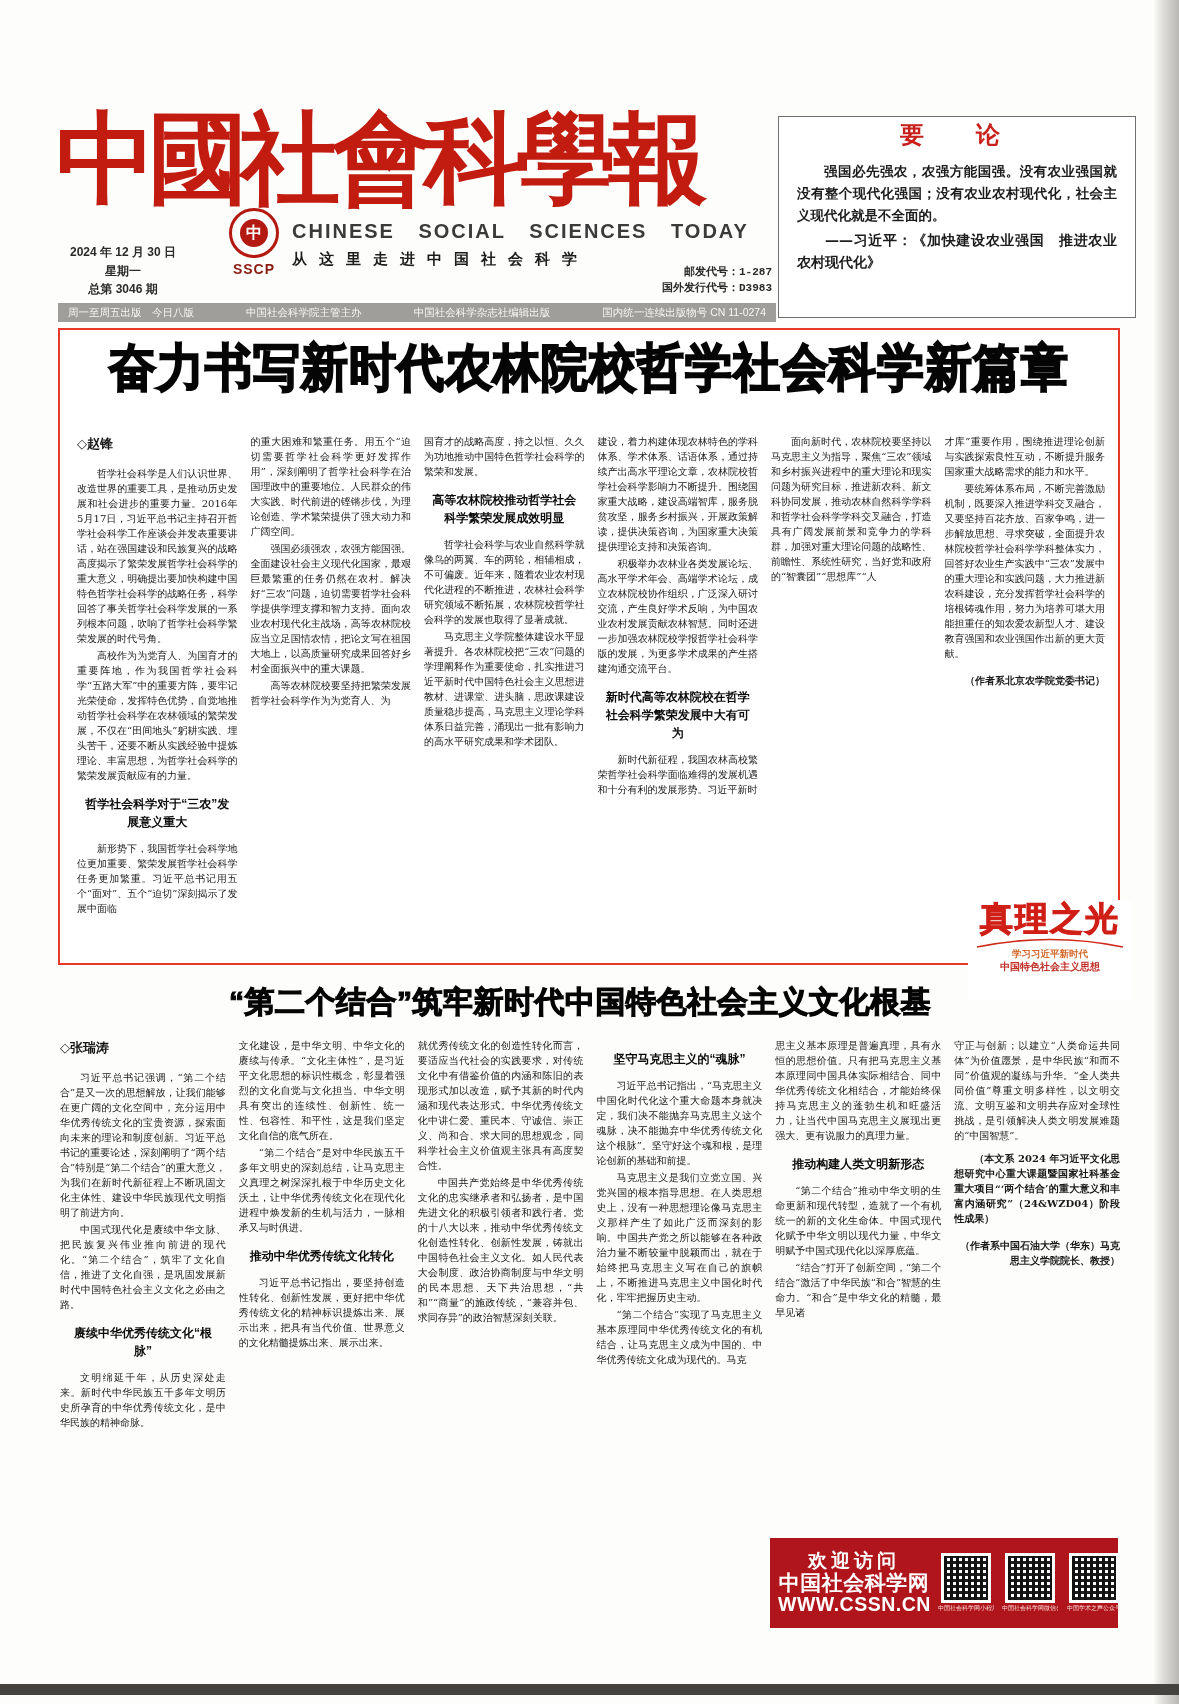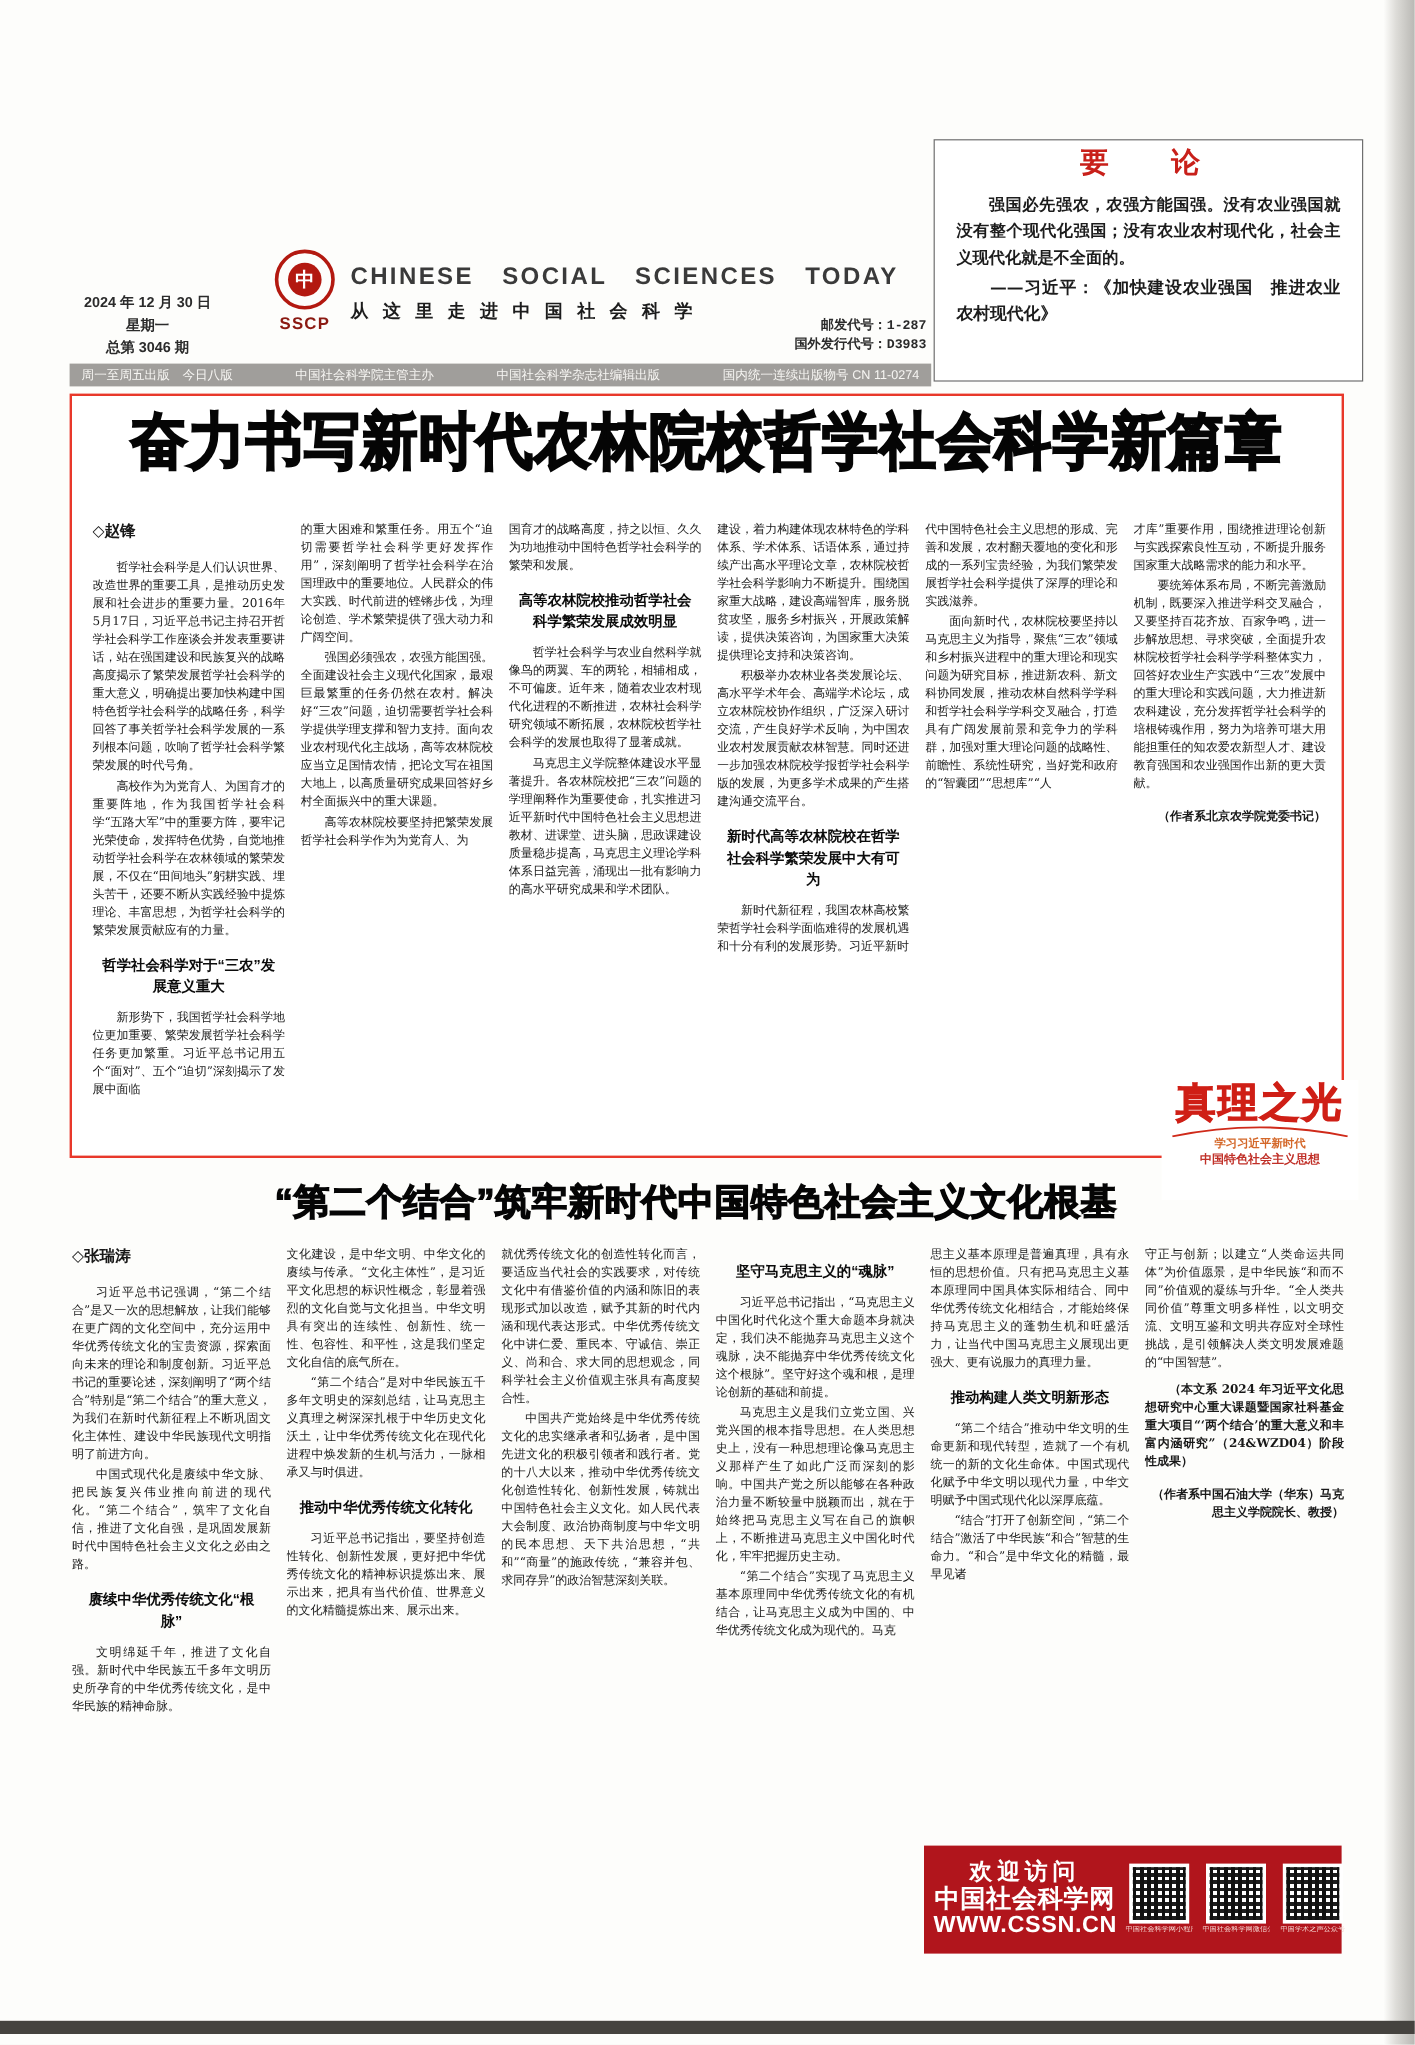--- a/index.html
+++ b/index.html
@@ -99,20 +99,21 @@
       repeating-linear-gradient(0deg,rgba(17,17,17,.95) 0 3px,transparent 3px 6px),
       repeating-linear-gradient(90deg,#111 0 3px,#fff 3px 6px);}
   .qrcap{color:#f6d9d4;font-size:6px;line-height:1.2;margin-top:2px;
     font-family:"Liberation Sans",sans-serif;white-space:nowrap;overflow:hidden;}
 </style>
 </head>
 <body>
 
 <div class="page">
 
+  <div class="masthead-title">中國社會科學報</div>
 
   <div class="dateblock">
     <div>2024 年 12 月 30 日</div>
     <div>星期一</div>
     <div>总第 3046 期</div>
   </div>
 
   <div class="logo">
     <div class="ring">
       <div class="core">中</div>
@@ -162,21 +163,20 @@
           <p class="b-p">哲学社会科学与农业自然科学就像鸟的两翼、车的两轮，相辅相成，不可偏废。近年来，随着农业农村现代化进程的不断推进，农林社会科学研究领域不断拓展，农林院校哲学社会科学的发展也取得了显著成就。</p>
           <p class="b-p">马克思主义学院整体建设水平显著提升。各农林院校把“三农”问题的学理阐释作为重要使命，扎实推进习近平新时代中国特色社会主义思想进教材、进课堂、进头脑，思政课建设质量稳步提高，马克思主义理论学科体系日益完善，涌现出一批有影响力的高水平研究成果和学术团队。</p>
         </div>
         <div class="col">
           <p class="b-pc">建设，着力构建体现农林特色的学科体系、学术体系、话语体系，通过持续产出高水平理论文章，农林院校哲学社会科学影响力不断提升。围绕国家重大战略，建设高端智库，服务脱贫攻坚，服务乡村振兴，开展政策解读，提供决策咨询，为国家重大决策提供理论支持和决策咨询。</p>
           <p class="b-p">积极举办农林业各类发展论坛、高水平学术年会、高端学术论坛，成立农林院校协作组织，广泛深入研讨交流，产生良好学术反响，为中国农业农村发展贡献农林智慧。同时还进一步加强农林院校学报哲学社会科学版的发展，为更多学术成果的产生搭建沟通交流平台。</p>
           <p class="b-h">新时代高等农林院校在哲学社会科学繁荣发展中大有可为</p>
           <p class="b-p">新时代新征程，我国农林高校繁荣哲学社会科学面临难得的发展机遇和十分有利的发展形势。习近平新时</p>
         </div>
         <div class="col">
-          <p class="b-pc">代中国特色社会主义思想的形成、完善和发展，农村翻天覆地的变化和形成的一系列宝贵经验，为我们繁荣发展哲学社会科学提供了深厚的理论和实践滋养。</p>
           <p class="b-p">面向新时代，农林院校要坚持以马克思主义为指导，聚焦“三农”领域和乡村振兴进程中的重大理论和现实问题为研究目标，推进新农科、新文科协同发展，推动农林自然科学学科和哲学社会科学学科交叉融合，打造具有广阔发展前景和竞争力的学科群，加强对重大理论问题的战略性、前瞻性、系统性研究，当好党和政府的“智囊团”“思想库”“人</p>
         </div>
         <div class="col">
           <p class="b-pc">才库”重要作用，围绕推进理论创新与实践探索良性互动，不断提升服务国家重大战略需求的能力和水平。</p>
           <p class="b-p">要统筹体系布局，不断完善激励机制，既要深入推进学科交叉融合，又要坚持百花齐放、百家争鸣，进一步解放思想、寻求突破，全面提升农林院校哲学社会科学学科整体实力，回答好农业生产实践中“三农”发展中的重大理论和实践问题，大力推进新农科建设，充分发挥哲学社会科学的培根铸魂作用，努力为培养可堪大用能担重任的知农爱农新型人才、建设教育强国和农业强国作出新的更大贡献。</p>
           <p class="b-note">（作者系北京农学院党委书记）</p>
         </div>
       </div>
   </div>
 
@@ -189,21 +189,21 @@
     <div class="t3">中国特色社会主义思想</div>
   </div>
 
   <div class="headline2">“第二个结合”筑牢新时代中国特色社会主义文化根基</div>
   <div class="a2cols" id="a2cols">
       <div class="col">
         <p class="b-by">◇张瑞涛</p>
         <p class="b-p">习近平总书记强调，“第二个结合”是又一次的思想解放，让我们能够在更广阔的文化空间中，充分运用中华优秀传统文化的宝贵资源，探索面向未来的理论和制度创新。习近平总书记的重要论述，深刻阐明了“两个结合”特别是“第二个结合”的重大意义，为我们在新时代新征程上不断巩固文化主体性、建设中华民族现代文明指明了前进方向。</p>
         <p class="b-p">中国式现代化是赓续中华文脉、把民族复兴伟业推向前进的现代化。“第二个结合”，筑牢了文化自信，推进了文化自强，是巩固发展新时代中国特色社会主义文化之必由之路。</p>
         <p class="b-h">赓续中华优秀传统文化“根脉”</p>
-        <p class="b-p">文明绵延千年，推进了文化自强。新时代中华民族五千多年文明历史所孕育的中华优秀传统文化，是中华民族的精神命脉。</p>
+        <p class="b-p">文明绵延千年，从历史深处走来。新时代中华民族五千多年文明历史所孕育的中华优秀传统文化，是中华民族的精神命脉。</p>
       </div>
       <div class="col">
         <p class="b-pc">文化建设，是中华文明、中华文化的赓续与传承。“文化主体性”，是习近平文化思想的标识性概念，彰显着强烈的文化自觉与文化担当。中华文明具有突出的连续性、创新性、统一性、包容性、和平性，这是我们坚定文化自信的底气所在。</p>
         <p class="b-p">“第二个结合”是对中华民族五千多年文明史的深刻总结，让马克思主义真理之树深深扎根于中华历史文化沃土，让中华优秀传统文化在现代化进程中焕发新的生机与活力，一脉相承又与时俱进。</p>
         <p class="b-h">推动中华优秀传统文化转化</p>
         <p class="b-p">习近平总书记指出，要坚持创造性转化、创新性发展，更好把中华优秀传统文化的精神标识提炼出来、展示出来，把具有当代价值、世界意义的文化精髓提炼出来、展示出来。</p>
       </div>
       <div class="col">
         <p class="b-pc">就优秀传统文化的创造性转化而言，要适应当代社会的实践要求，对传统文化中有借鉴价值的内涵和陈旧的表现形式加以改造，赋予其新的时代内涵和现代表达形式。中华优秀传统文化中讲仁爱、重民本、守诚信、崇正义、尚和合、求大同的思想观念，同科学社会主义价值观主张具有高度契合性。</p>
         <p class="b-p">中国共产党始终是中华优秀传统文化的忠实继承者和弘扬者，是中国先进文化的积极引领者和践行者。党的十八大以来，推动中华优秀传统文化创造性转化、创新性发展，铸就出中国特色社会主义文化。如人民代表大会制度、政治协商制度与中华文明的民本思想、天下共治思想，“共和”“商量”的施政传统，“兼容并包、求同存异”的政治智慧深刻关联。</p>

